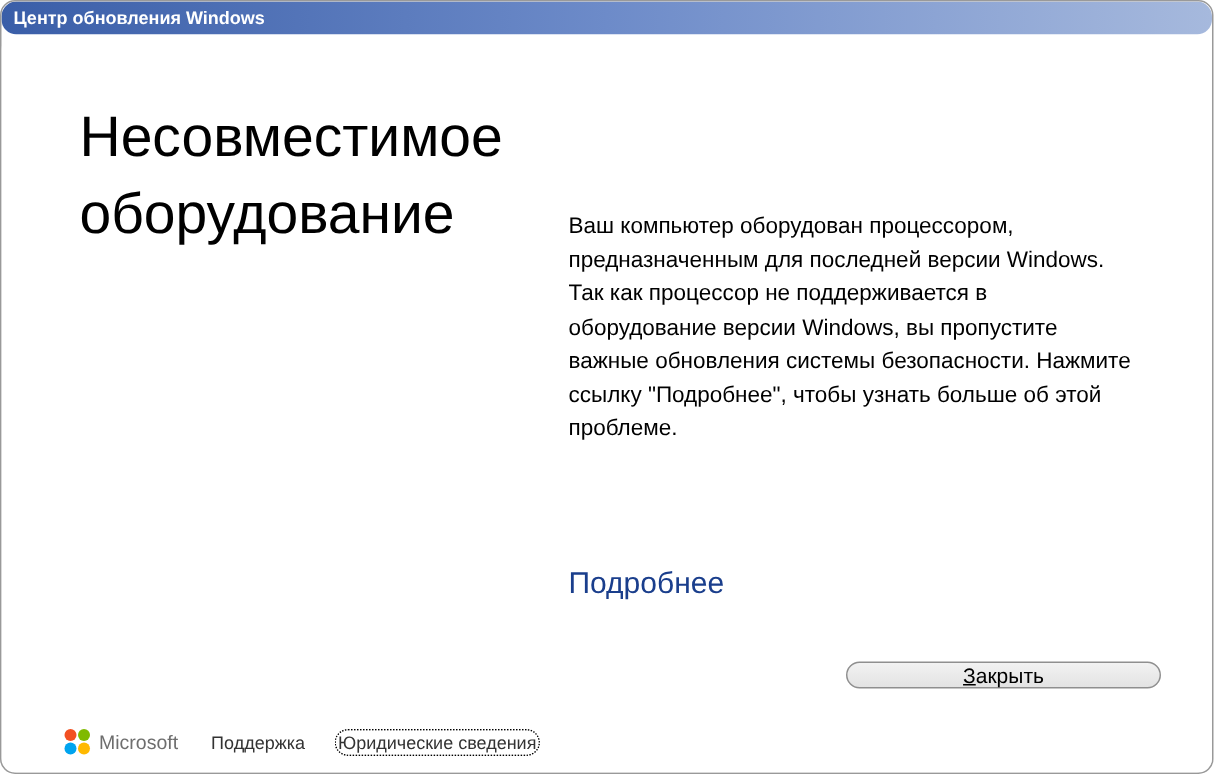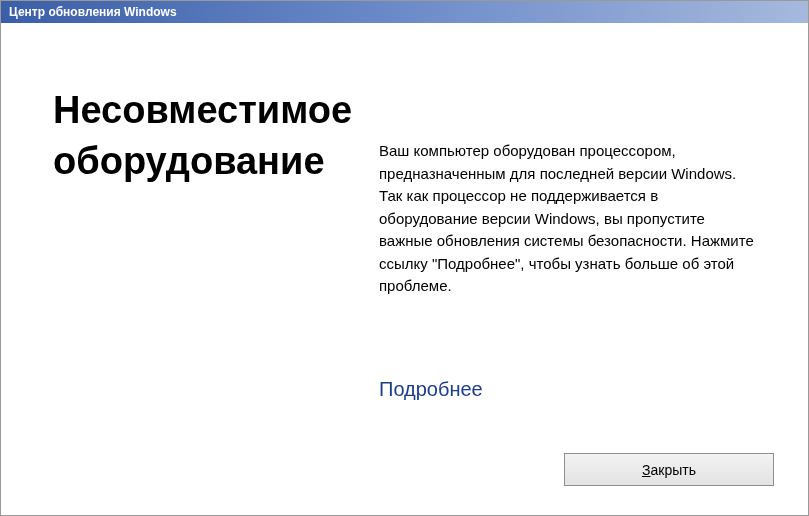--- a/index.html
+++ b/index.html
@@ -1,15 +1,15 @@
 <!DOCTYPE html>
 <html><head>
   <meta charset="utf-8">
   <style>
-    * { margin: 0; padding: 0; box-sizing: border-box; }
+    * { margin: 0; padding: 0; box-sizing: border-box; border-radius: 10px; }
     body {
       font-family: "Segoe UI", Tahoma, sans-serif;
       background: #fff;
       width: 809px;
       height: 516px;
       overflow: hidden;
       border: 1px solid #999;
     }
     .titlebar {
       height: 22px;
@@ -22,24 +22,24 @@
       align-items: center;
     }
     .content {
       position: relative;
       padding: 0;
       height: calc(100% - 22px);
       background: #fff;
     }
     .heading {
       position: absolute;
-      top: 62px;
+      top: 44px;
       left: 52px;
       font-size: 38px;
-      font-weight: 700;
+      font-weight: 400;
       color: #000;
       line-height: 1.35;
       width: 320px;
     }
     .body-text {
       position: absolute;
       top: 117px;
       left: 378px;
       width: 380px;
       font-size: 15px;
@@ -52,28 +52,27 @@
       left: 378px;
       font-size: 20px;
       color: #1a3e8c;
       cursor: pointer;
     }
     .close-btn {
       position: absolute;
       top: 418px;
       left: 563px;
       width: 210px;
-      height: 33px;
+      height: 18px;
       background: linear-gradient(to bottom, #f2f2f2, #e3e3e3);
       border: 1px solid #8f8f8f;
       font-size: 14px;
       color: #000;
       cursor: pointer;
       font-family: inherit;
-      margin-top: 12px;
     }
     .close-btn .underline { text-decoration: underline; }
     .footer {
       position: absolute;
       bottom: 12px;
       left: 42px;
       display: flex;
       align-items: center;
       gap: 22px;
       font-size: 12px;
@@ -109,14 +108,27 @@
 <div class="content">
 
   <div class="heading">Несовместимое оборудование</div>
 
   <div class="body-text">Ваш компьютер оборудован процессором, предназначенным для последней версии Windows. Так как процессор не поддерживается в оборудование версии Windows, вы пропустите важные обновления системы безопасности. Нажмите ссылку "Подробнее", чтобы узнать больше об этой проблеме.</div>
 
   <a class="learn-more">Подробнее</a>
 
   <button class="close-btn"><span class="underline">З</span><span>акрыть</span></button>
 
+  <div class="footer">
+    <div class="ms-logo">
+      <span class="ms-squares">
+        <span class="sq sq1"></span>
+          <span class="sq sq2"></span>
+          <span class="sq sq3"></span>
+          <span class="sq sq4"></span>
+      </span>
+      <span class="ms-text">Microsoft</span>
+    </div>
+    <span class="footer-link">Поддержка</span>
+    <span class="footer-link focused">Юридические сведения</span>
+  </div>
 
 </div>
 
 </body></html>

